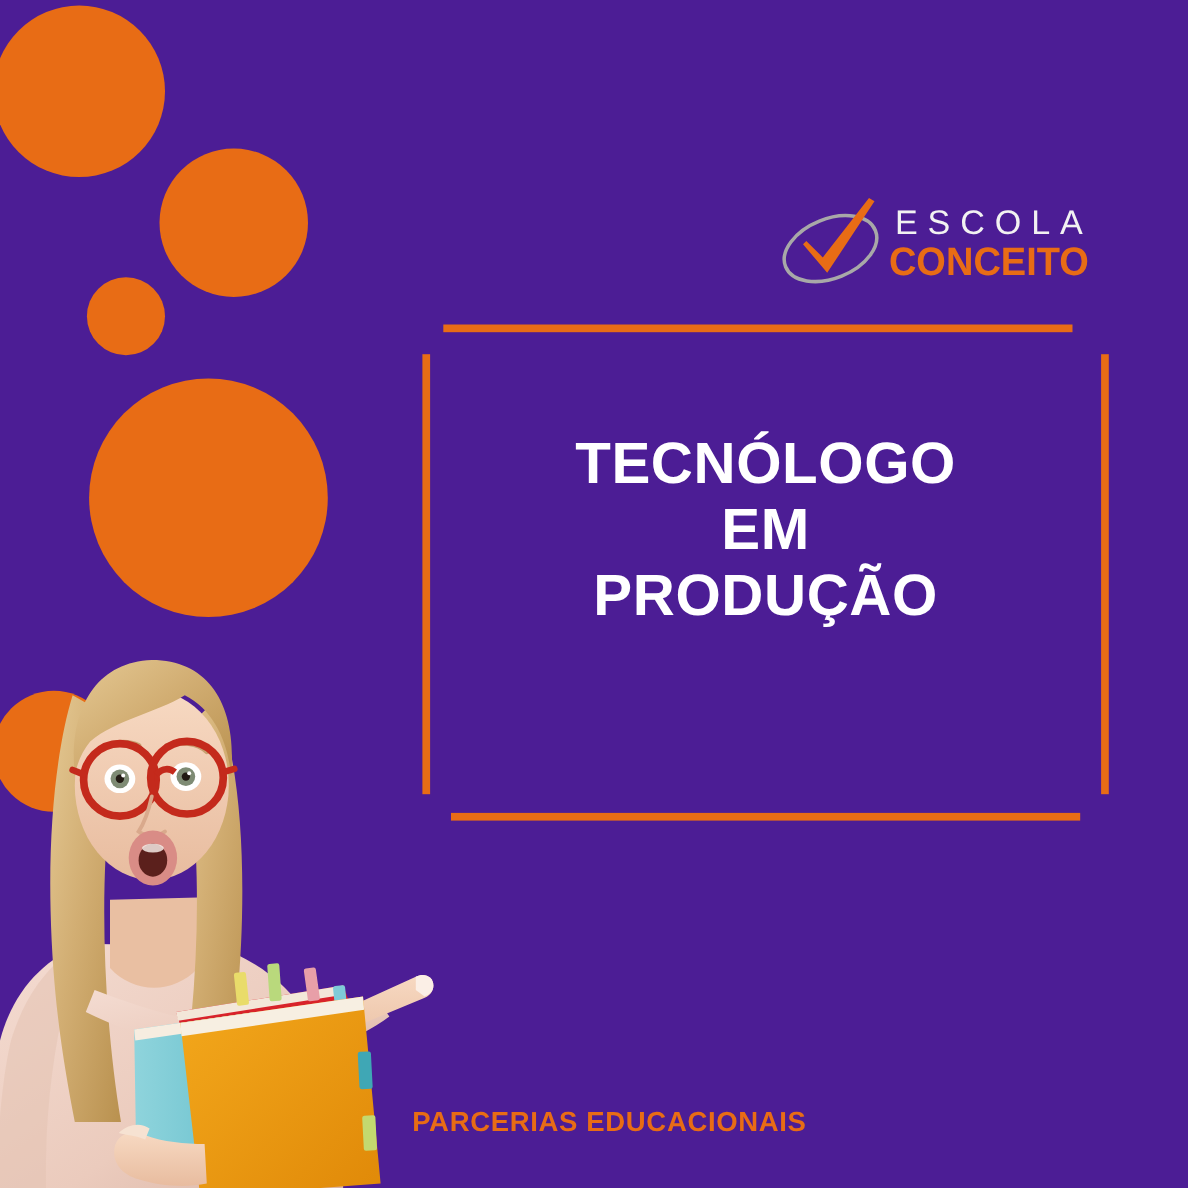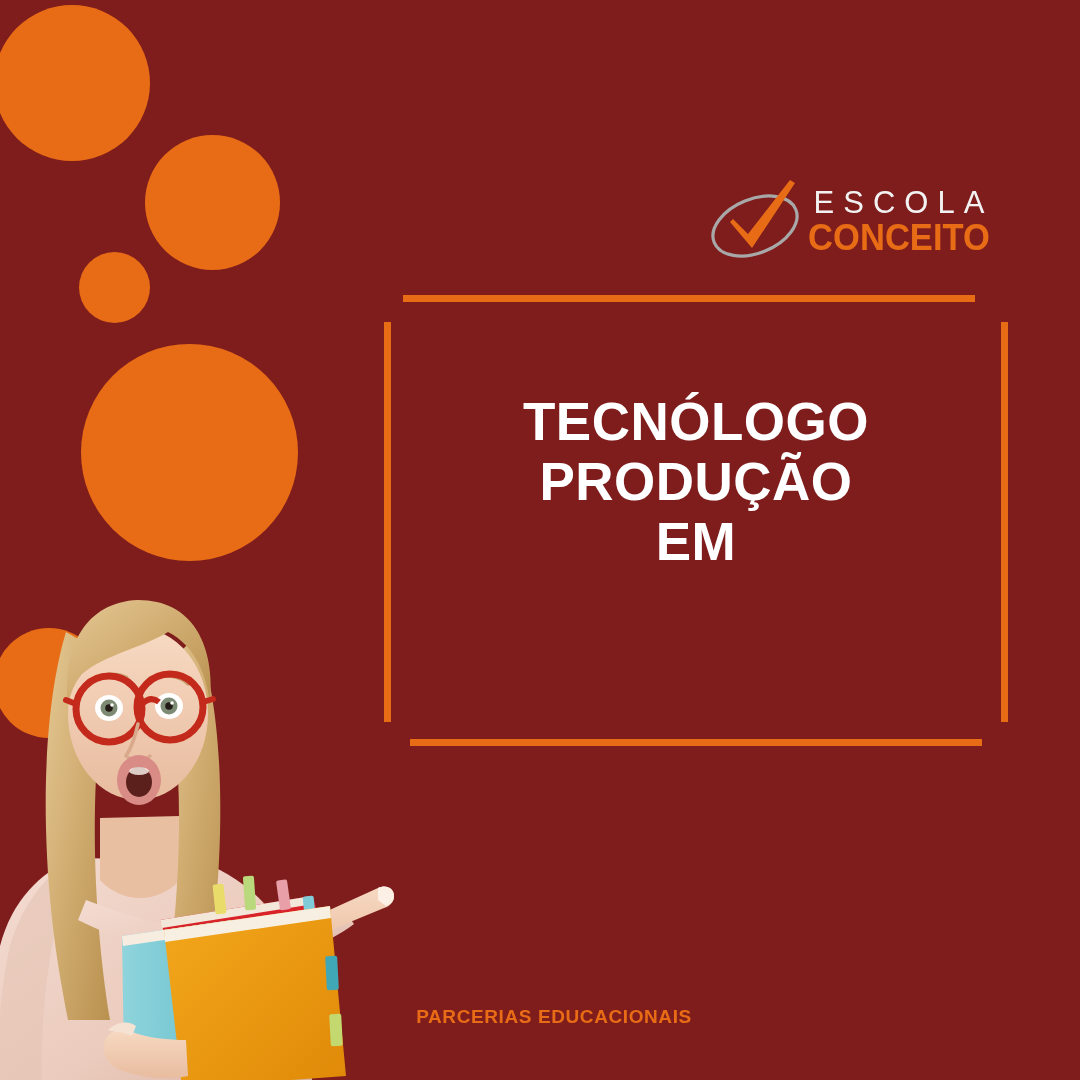--- a/index.html
+++ b/index.html
@@ -4,21 +4,21 @@
 <style>
   html, body {
     margin: 0;
     padding: 0;
     background: #000;
   }
   #poster {
     position: relative;
     width: 1080px;
     height: 1080px;
-    background: #7f1d1d;
+    background: #4c1d95;
     overflow: hidden;
     font-family: "Liberation Sans", sans-serif;
   }
 
   
   .circle {
     position: absolute;
     border-radius: 50%;
     background: #E86C15;
   }
@@ -95,21 +95,21 @@
 
   
   #footer-text {
     position: absolute;
     left: 0;
     top: 1006px;
     width: 1080px;
     text-align: center;
     color: #E86C15;
     font-weight: bold;
-    font-size: 19px;
+    font-size: 25px;
     letter-spacing: 0.6px;
     padding-left: 28px;
     box-sizing: border-box;
     font-family: "Liberation Sans", sans-serif;
   }
 
   
   #photo {
     position: absolute;
     left: -18px;
@@ -140,22 +140,22 @@
       <path d="M30 46 L33 43 L48 58 L90 4 L95 7 L52 72 Z" fill="#E86C15"></path>
     </svg>
     <div id="logo-text">
       <span id="logo-escola">ESCOLA</span>
       <span id="logo-conceito">CONCEITO</span>
     </div>
   </div>
 
   <div id="headline">
     <span class="hl-line">TECNÓLOGO</span>
+    <span class="hl-line">EM</span>
     <span class="hl-line">PRODUÇÃO</span>
-    <span class="hl-line">EM</span>
   </div>
 
   <div id="footer-text">PARCERIAS EDUCACIONAIS</div>
 
   <svg id="photo" viewBox="0 0 430 560">
     <defs>
       <linearGradient id="hairG" x1="0" y1="0" x2="1" y2="1">
         <stop offset="0%" stop-color="#E4C893"></stop>
         <stop offset="45%" stop-color="#D2AE73"></stop>
         <stop offset="100%" stop-color="#B9914F"></stop>

